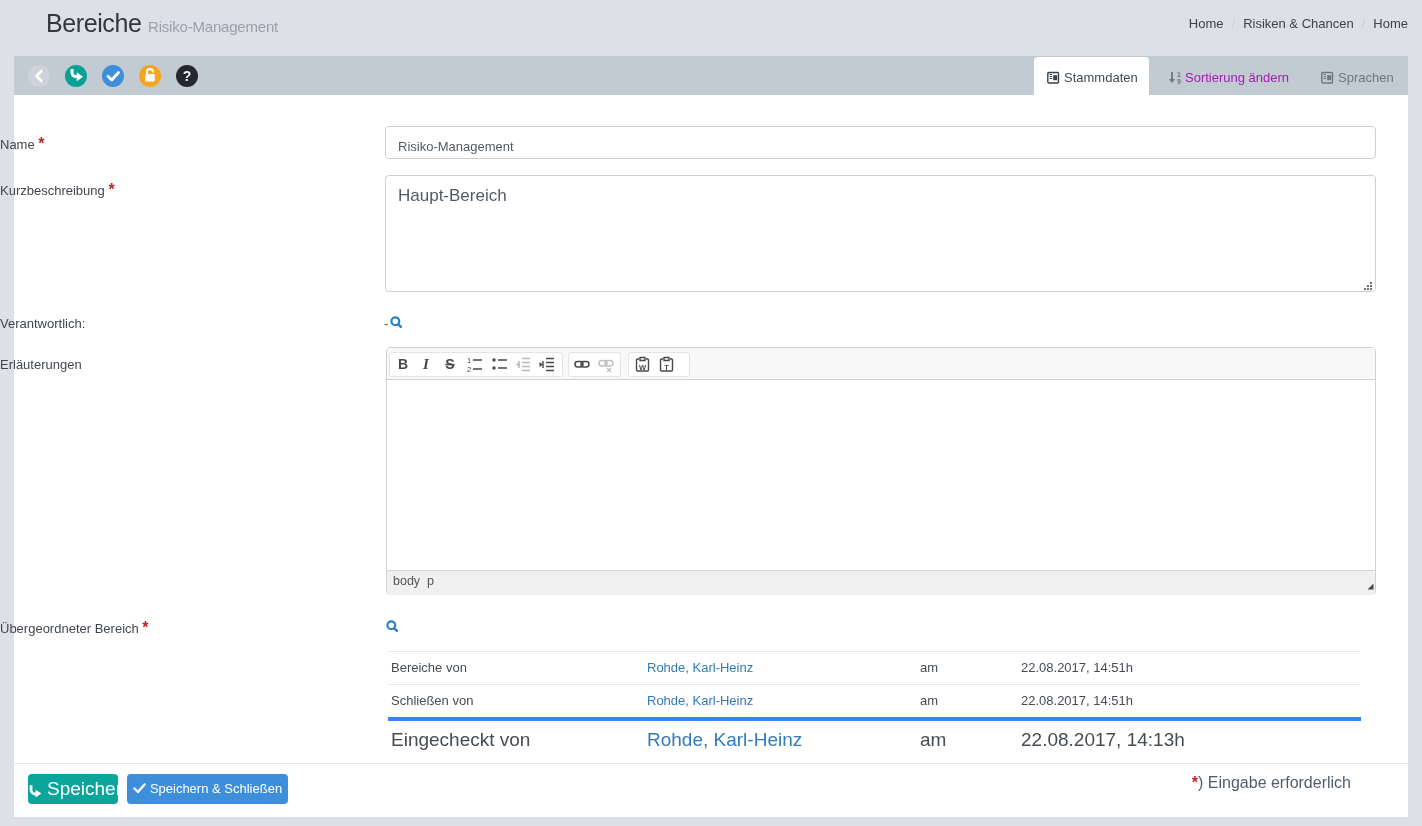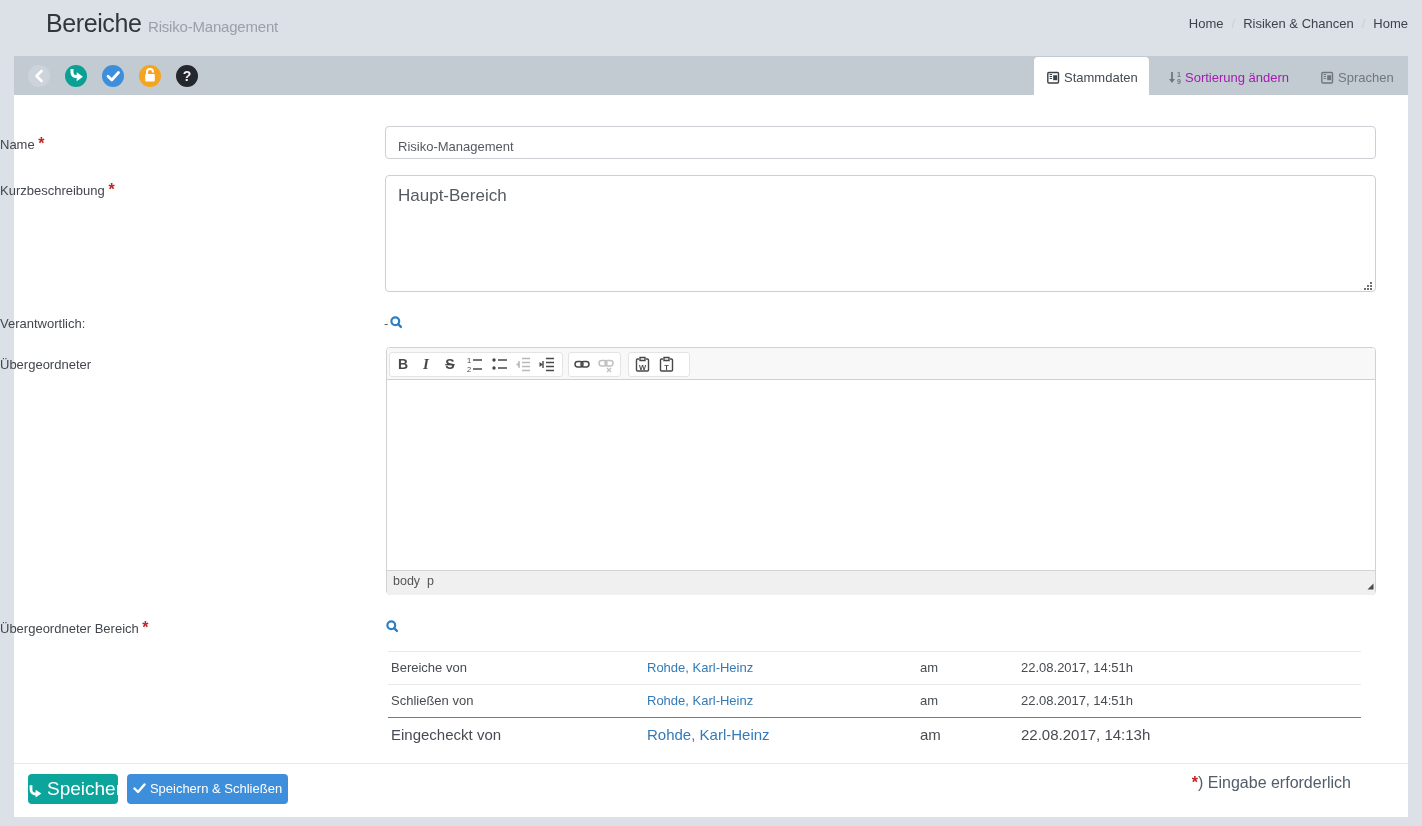--- a/index.html
+++ b/index.html
@@ -85,21 +85,21 @@
 
 <div class="lbl" style="top:316px">Verantwortlich:</div>
 <div class="abs" style="left:384px;top:316px;font-size:13px;color:#555a60">-</div>
 <div class="abs" id="mag1" style="left:390px;top:316px">
     <svg width="13" height="13" viewBox="0 0 13 13">
   <circle cx="5.3" cy="5.3" r="3.9" fill="none" stroke="#2e7fc1" stroke-width="2.2"></circle>
   <path d="M8.1 8.1 L10.9 10.9" stroke="#2e7fc1" stroke-width="2.4" stroke-linecap="round"></path>
 </svg>
   </div>
 
-<div class="lbl" style="top:357px">Übergeordneter</div>
+<div class="lbl" style="top:357px">Erläuterungen</div>
 <div class="abs" style="left:386px;top:347px;width:990px;height:248px;border:1px solid #d1d1d1;border-radius:4px;box-sizing:border-box;background:#fff"></div>
 <div class="abs" style="left:387px;top:348px;width:988px;height:32px;background:#f8f8f8;border-bottom:1px solid #d1d1d1;border-radius:3px 3px 0 0;box-sizing:border-box"></div>
 
 <div class="abs" style="left:389px;top:352px;width:174px;height:25px;background:#fff;border:1px solid #e4e4e4;border-radius:3px;box-sizing:border-box"></div>
 <div class="abs" style="left:568px;top:352px;width:53px;height:25px;background:#fff;border:1px solid #e4e4e4;border-radius:3px;box-sizing:border-box"></div>
 <div class="abs" style="left:628px;top:352px;width:62px;height:25px;background:#fff;border:1px solid #e4e4e4;border-radius:3px;box-sizing:border-box"></div>
 <svg class="abs" style="left:389px;top:352px" width="301" height="25" viewBox="0 0 301 25">
 
   <text x="14" y="17" text-anchor="middle" font-family="Liberation Sans" font-size="14" font-weight="bold" fill="#484848">B</text>
   <text x="37" y="17" text-anchor="middle" font-family="Liberation Serif" font-size="15" font-weight="bold" font-style="italic" fill="#484848">I</text>
@@ -170,21 +170,21 @@
     <span class="lnk" style="position:absolute;left:259px;top:8px;color:#337ab7">Rohde, Karl-Heinz</span>
     <span style="position:absolute;left:532px;top:8px">am</span>
     <span style="position:absolute;left:633px;top:8px">22.08.2017, 14:51h</span>
   </div>
   <div style="border-top:1px solid #e7e9eb;height:32px;font-size:13px;color:#474c52;position:relative">
     <span style="position:absolute;left:3px;top:8px">Schließen von</span>
     <span class="lnk" style="position:absolute;left:259px;top:8px;color:#337ab7">Rohde, Karl-Heinz</span>
     <span style="position:absolute;left:532px;top:8px">am</span>
     <span style="position:absolute;left:633px;top:8px">22.08.2017, 14:51h</span>
   </div>
-  <div style="border-top:1px solid #3b82f6;height:32px;font-size:15px;color:#474c52;position:relative">
+  <div style="border-top:4px solid #3b82f6;height:32px;font-size:19px;color:#474c52;position:relative">
     <span style="position:absolute;left:3px;top:8px">Eingecheckt von</span>
     <span class="lnk" style="position:absolute;left:259px;top:8px;color:#337ab7">Rohde, Karl-Heinz</span>
     <span style="position:absolute;left:532px;top:8px">am</span>
     <span style="position:absolute;left:633px;top:8px">22.08.2017, 14:13h</span>
   </div>
 </div>
 
 <div class="abs" style="left:14px;top:763px;width:1394px;height:1px;background:#e8e8e8"></div>
 <div class="abs" id="btn1" style="left:28px;top:774px;width:90px;height:30px;background:#0ba59c;border-radius:4px;color:#fff;font-size:19px;line-height:30px;text-align:center;white-space:nowrap"><svg width="15" height="14" viewBox="0 0 15 14" style="vertical-align:-3px;margin-right:4px">
       <path d="M3 1.2 v4.2 a4.6 4.6 0 0 0 4.6 4.6 h0.6" stroke="#fff" stroke-width="2.8" fill="none"></path>

